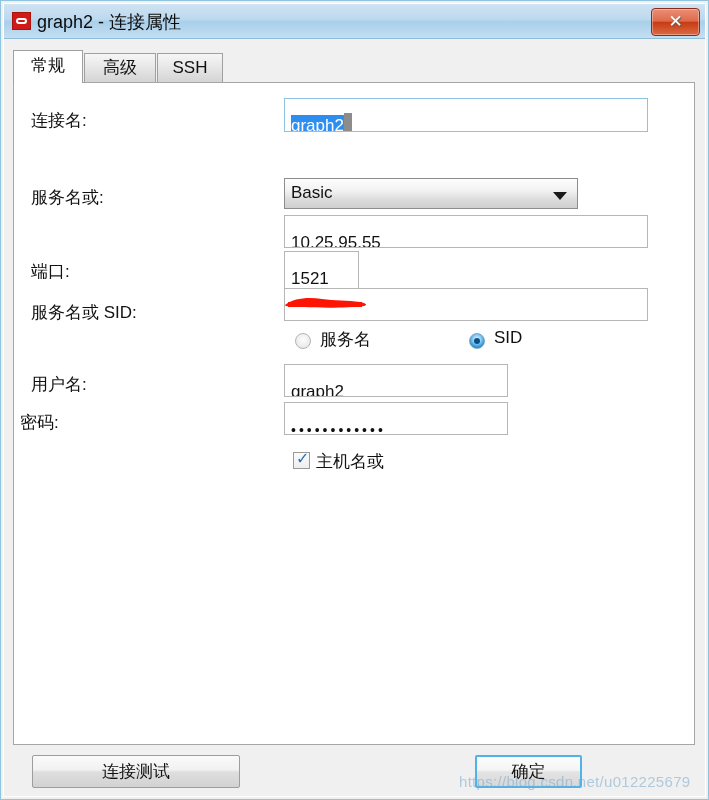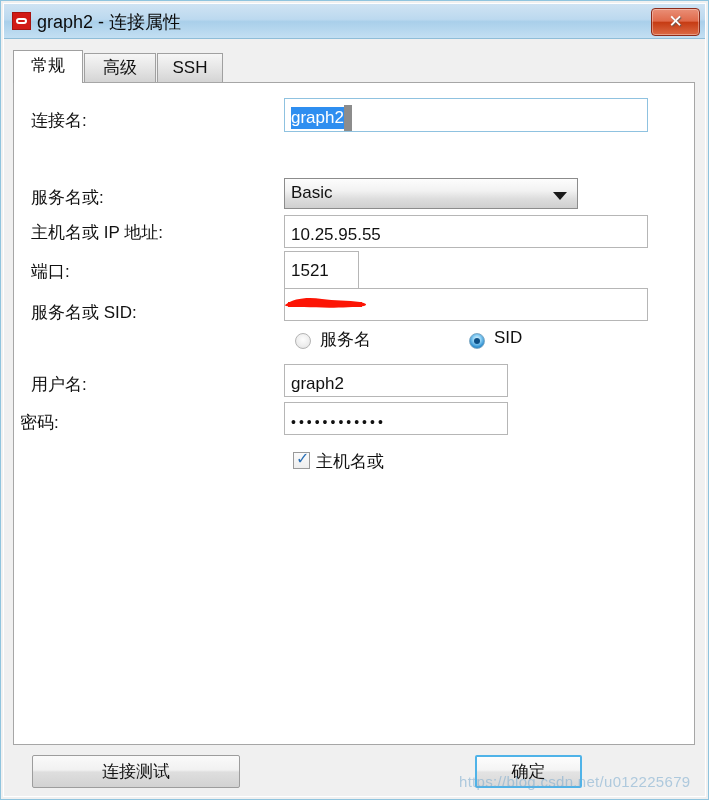--- a/index.html
+++ b/index.html
@@ -140,21 +140,21 @@
     white-space: nowrap;
   }
 
   .textfield {
     position: absolute;
     box-sizing: border-box;
     border: 1px solid #b6b6b6;
     background: #ffffff;
     font-size: 17px;
     color: #111111;
-    padding: 6px 6px;
+    padding: 14px 6px;
     line-height: 26px;
     overflow: hidden;
     white-space: nowrap;
     cursor: text;
   }
   .textfield.focused {
     border: 1px solid #8fc2e0;
   }
   .sel {
     background: #2e8ef0;
@@ -313,21 +313,20 @@
       <div class="textfield focused" style="left:270px; top:15px; width:364px; height:34px;">
         <span class="sel">graph2</span><span class="caret">&nbsp;</span>
       </div>
 
       <div class="field-label" style="left:17px; top:103px;">服务名或:</div>
       <div id="combo-connection-type" style="left:270px; top:95px; width:294px; height:31px;">
         <span>Basic</span>
         <div id="combo-arrow"></div>
       </div>
 
-      <div class="field-label" style="left:17px; top:138px;">主机名或 IP 地址:</div>
       <div class="textfield" style="left:270px; top:132px; width:364px; height:33px;">
         <span>10.25.95.55</span>
       </div>
 
       <div class="field-label" style="left:17px; top:177px;">端口:</div>
       <div class="textfield" style="left:270px; top:168px; width:75px; height:47px;">
         <span>1521</span>
       </div>
 
       <div class="field-label" style="left:17px; top:218px;">服务名或 SID:</div>

